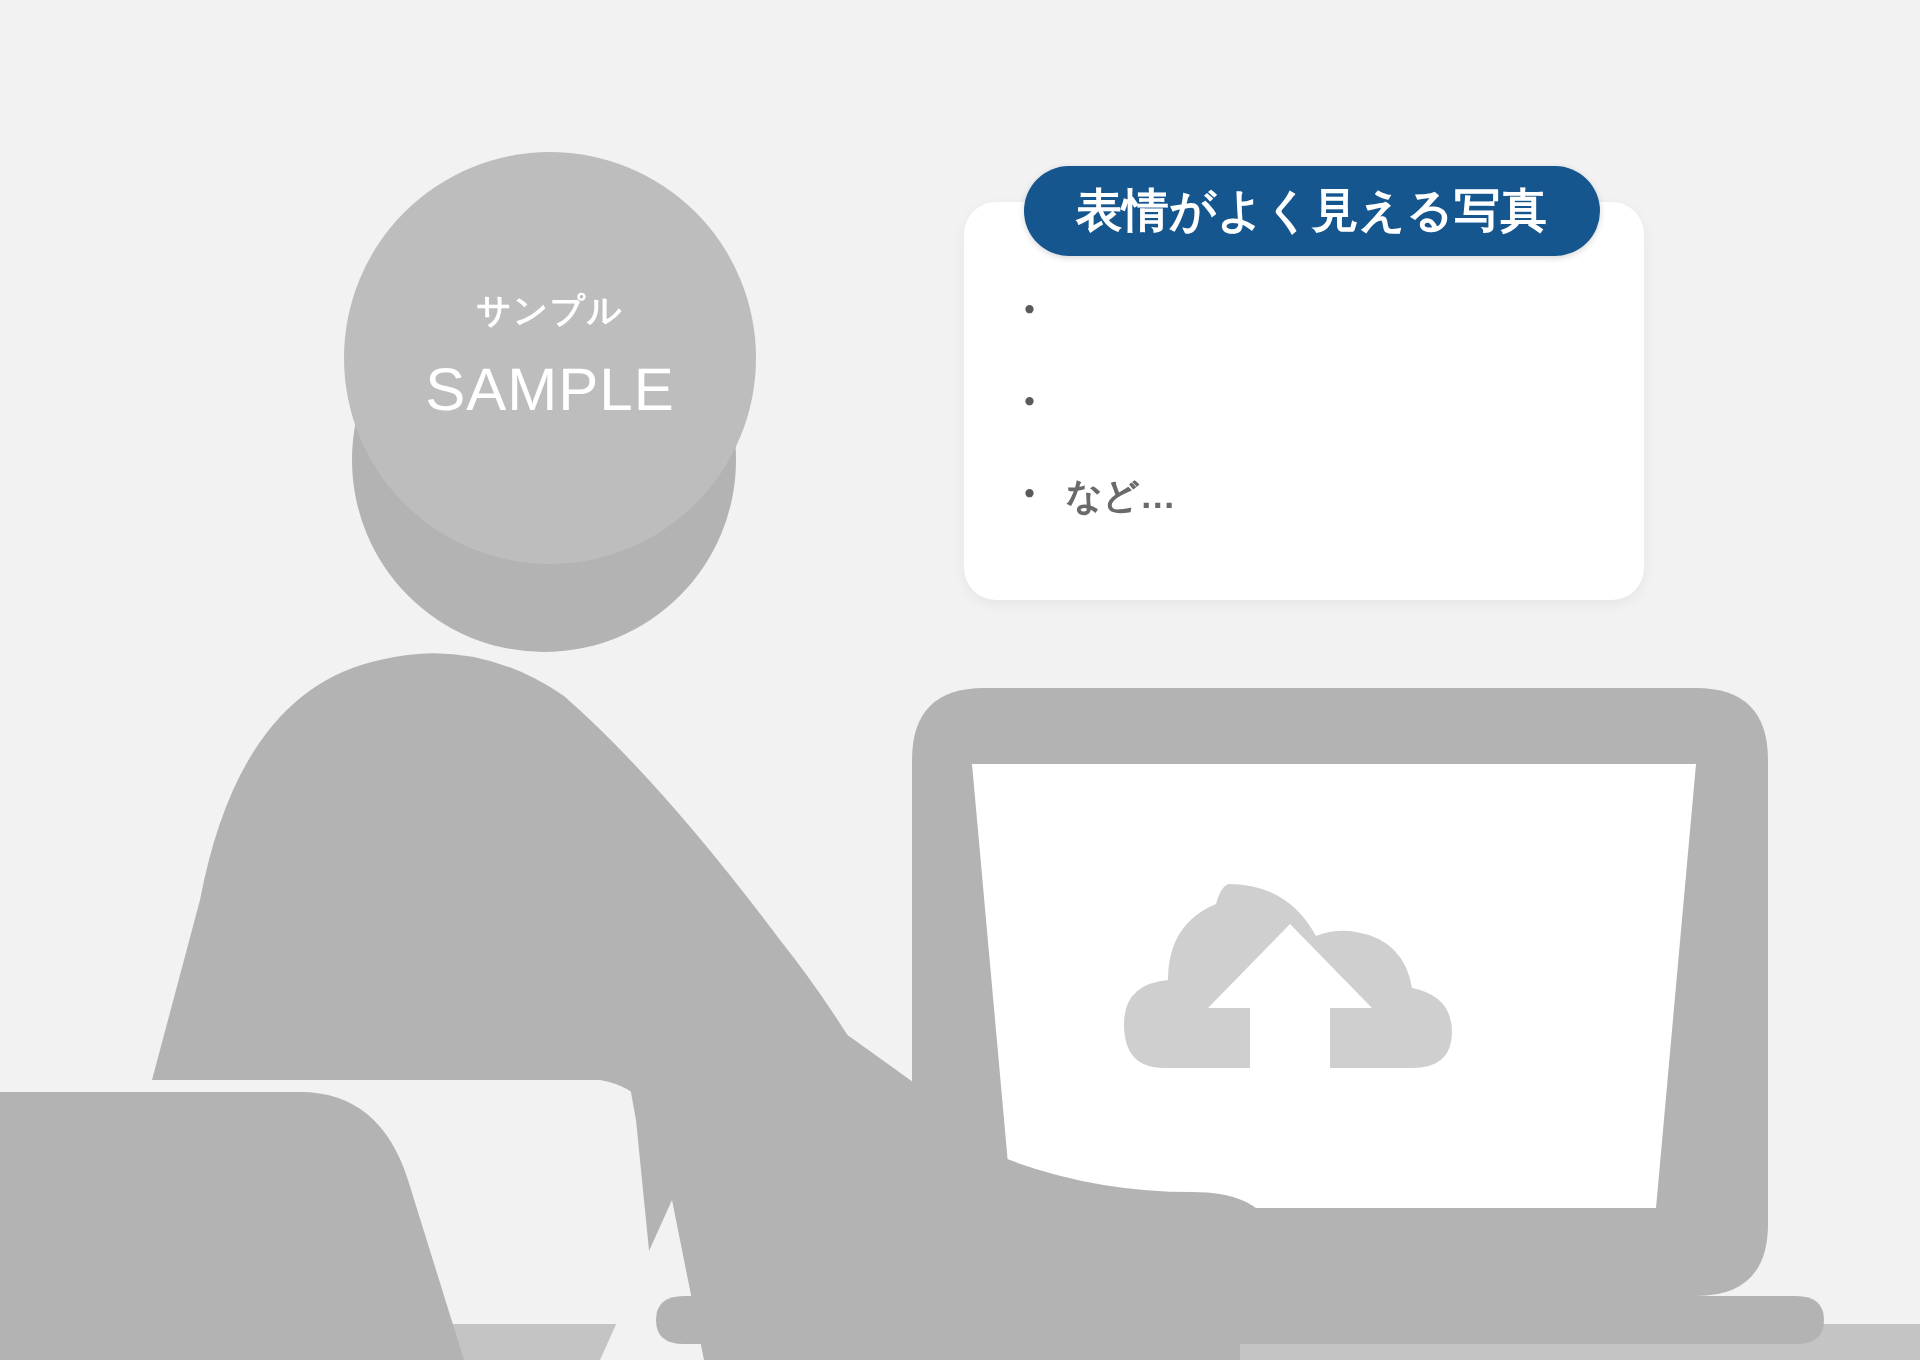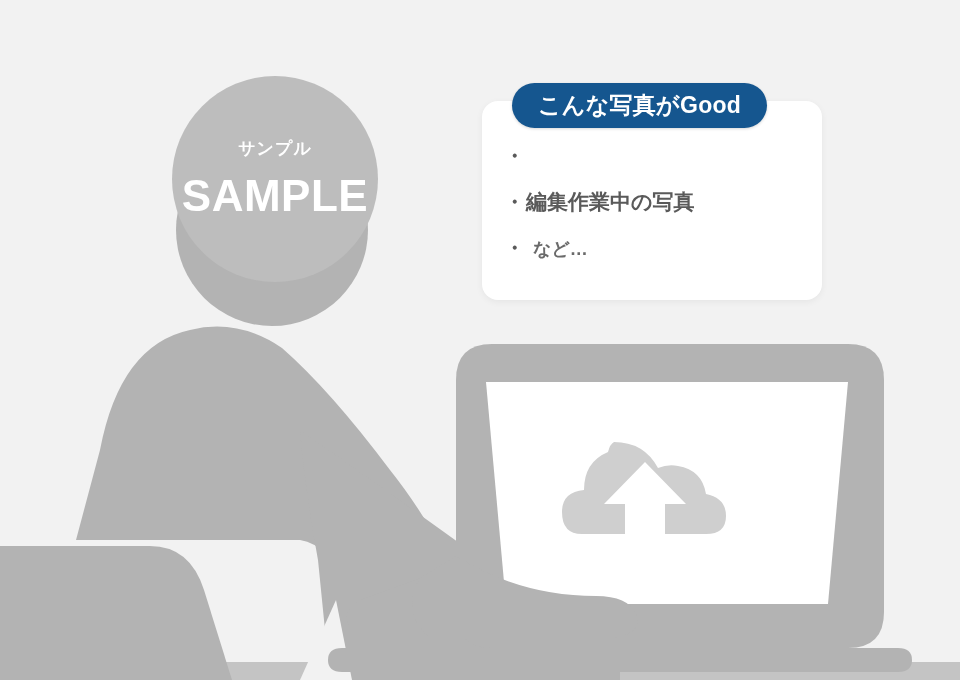--- a/index.html
+++ b/index.html
@@ -50,22 +50,22 @@
     gap: 12px;
   }
   #sample-circle .kana {
     font-size: 17px;
     font-weight: 700;
     letter-spacing: 1px;
     line-height: 1;
     margin-bottom: 5px;
   }
   #sample-circle .latin {
-    font-size: 44px;
-    font-weight: 700;
+    font-size: 30px;
+    font-weight: 400;
     letter-spacing: 0.5px;
     line-height: 1;
   }
 
   
   #good-card {
     position: absolute;
     left: 482px;
     top: 101px;
     width: 340px;
@@ -212,26 +212,25 @@
     <span class="latin">SAMPLE</span>
   </div>
 
   <div id="good-card">
     <ul id="good-list">
       <li>
         <span class="bullet">・</span>
       </li>
       <li>
         <span class="bullet">・</span>
-        <span class="label">編集作業中の写真</span>
       </li>
       <li>
         <span class="bullet">・</span>
         <span class="suffix">など…</span>
       </li>
     </ul>
   </div>
 
   <div id="good-badge">
-    <span>こんな写真がGood</span>
+    <span>表情がよく見える写真</span>
   </div>
 
 </div>
 
 </body></html>

